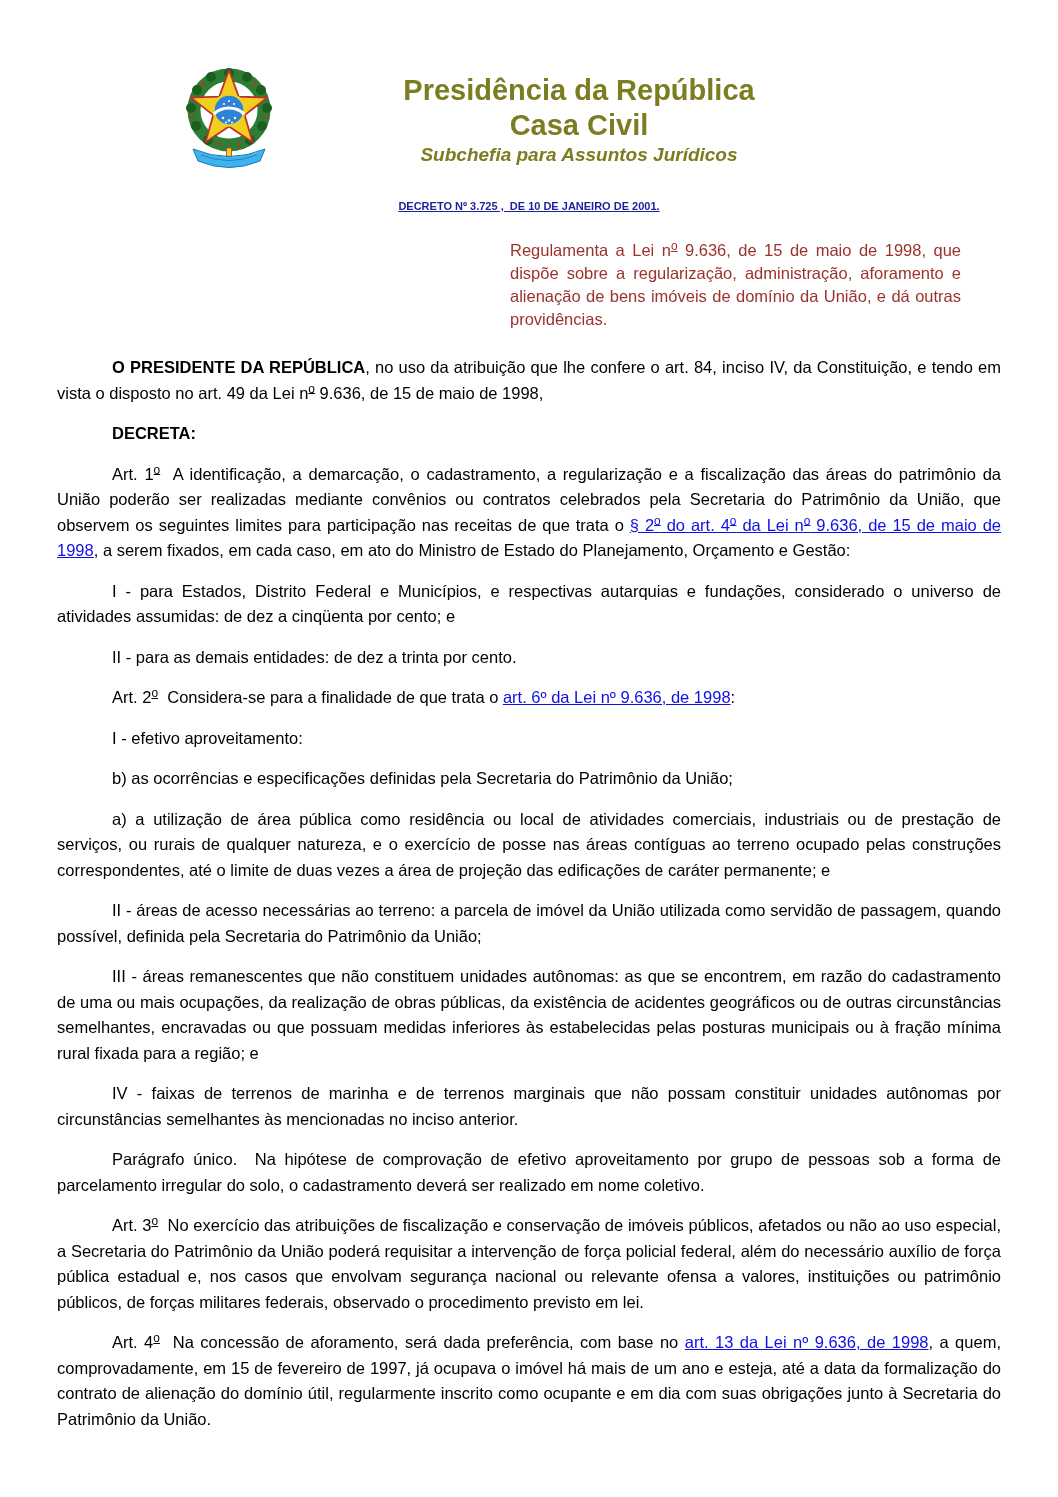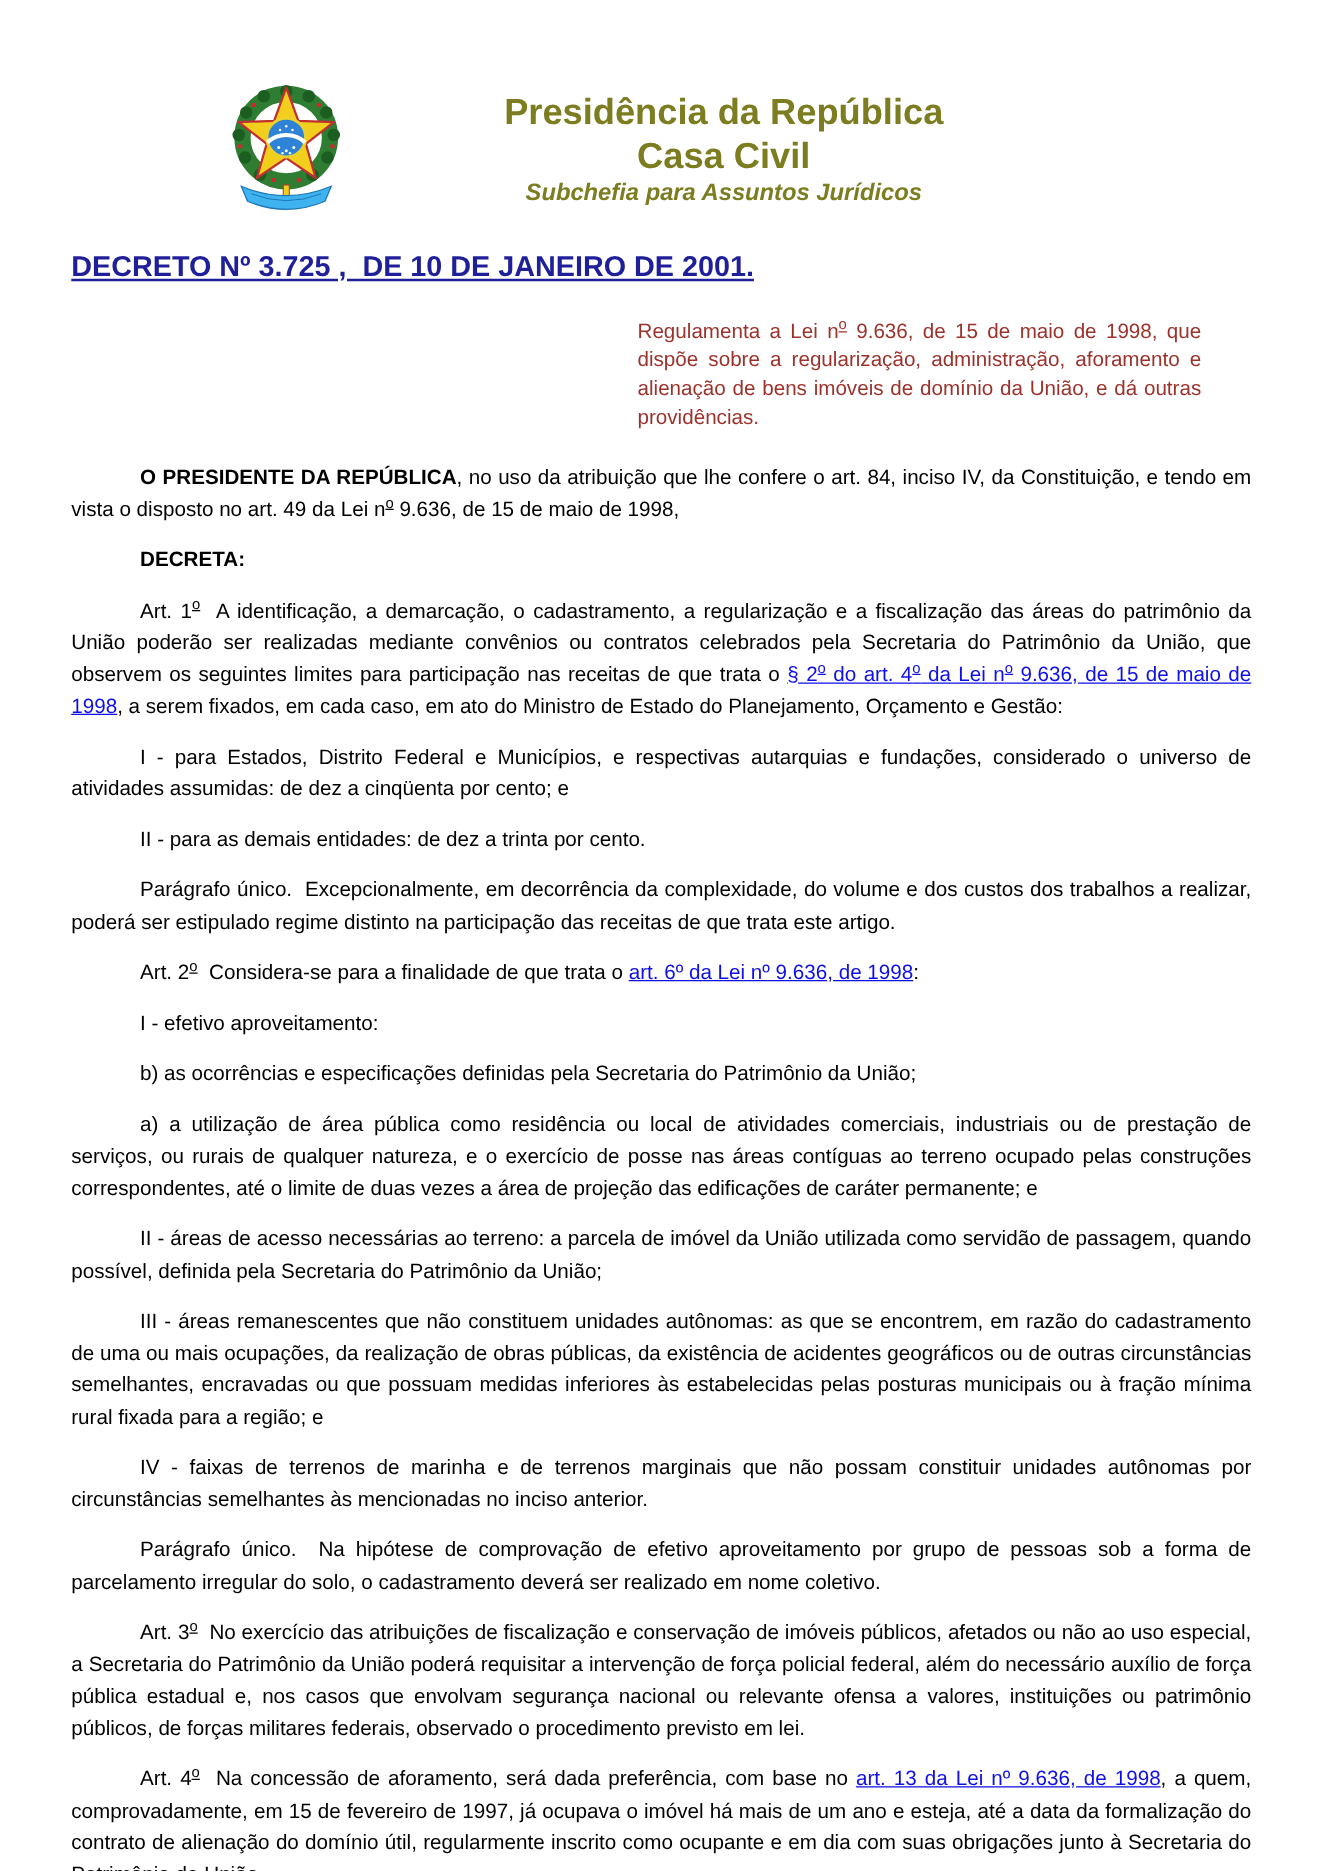--- a/index.html
+++ b/index.html
@@ -24,23 +24,23 @@
     margin:0 auto;
     display:flex;
     align-items:center;
   }
   .coa{width:100px;height:112px;flex:0 0 auto;}
   .header-text{flex:1;text-align:center;color:var(--olive);font-weight:bold;}
   .h-org{font-size:29px;line-height:1.22;}
   .h-dept{font-size:29px;line-height:1.2;}
   .h-sub{font-size:19px;line-height:1.3;font-style:italic;}
   .decree-title{
-    text-align:left;
+    text-align:center;
     margin-top:24px;
-    font-size:23px;
+    font-size:11px;
     font-weight:bold;
     color:var(--navy);
     text-decoration:underline;
     cursor:pointer;
   }
   .epigraph{
     margin:27px 40px 0 453px;
     text-align:justify;
     color:var(--red);
     font-size:16.5px;
@@ -124,21 +124,20 @@
   <div class="decree-title">DECRETO Nº 3.725 ,&nbsp; DE 10 DE JANEIRO DE 2001.</div>
 
   <div class="epigraph"><span>Regulamenta a Lei n</span><span><sup class="ord">o</sup></span><span> 9.636, de 15 de maio de 1998, que dispõe sobre a regularização, administração, aforamento e alienação de bens imóveis de domínio da União, e dá outras providências.</span></div>
 
   <div class="doc-body">
       <p class="para"><b>O PRESIDENTE DA REPÚBLICA</b><span>, no uso da atribuição que lhe confere o art. 84, inciso IV, da Constituição, e tendo em vista o disposto no art. 49 da Lei n</span><span><sup class="ord">o</sup></span><span> 9.636, de 15 de maio de 1998,</span></p>
       <p class="para"><b>DECRETA:</b></p>
       <p class="para"><span>Art. 1</span><span><sup class="ord">o</sup></span><span>&nbsp; A identificação, a demarcação, o cadastramento, a regularização e a fiscalização das áreas do patrimônio da União poderão ser realizadas mediante convênios ou contratos celebrados pela Secretaria do Patrimônio da União, que observem os seguintes limites para participação nas receitas de que trata o </span><a class="doclink" href="#">§ 2</a><a class="doclink" href="#"><sup class="ord">o</sup></a><a class="doclink" href="#"> do art. 4</a><a class="doclink" href="#"><sup class="ord">o</sup></a><a class="doclink" href="#"> da Lei n</a><a class="doclink" href="#"><sup class="ord">o</sup></a><a class="doclink" href="#"> 9.636, de 15 de maio de 1998</a><span>, a serem fixados, em cada caso, em ato do Ministro de Estado do Planejamento, Orçamento e Gestão:</span></p>
       <p class="para"><span>I - para Estados, Distrito Federal e Municípios, e respectivas autarquias e fundações, considerado o universo de atividades assumidas: de dez a cinqüenta por cento; e</span></p>
       <p class="para"><span>II - para as demais entidades: de dez a trinta por cento.</span></p>
-      <p class="para"><span>Parágrafo único.&nbsp; Excepcionalmente, em decorrência da complexidade, do volume e dos custos dos trabalhos a realizar, poderá ser estipulado regime distinto na participação das receitas de que trata este artigo.</span></p>
       <p class="para"><span>Art. 2</span><span><sup class="ord">o</sup></span><span>&nbsp; Considera-se para a finalidade de que trata o </span><a class="doclink" href="#">art. 6º da Lei nº 9.636, de 1998</a><span>:</span></p>
       <p class="para"><span>I - efetivo aproveitamento:</span></p>
       <p class="para"><span>b) as ocorrências e especificações definidas pela Secretaria do Patrimônio da União;</span></p>
       <p class="para"><span>a) a utilização de área pública como residência ou local de atividades comerciais, industriais ou de prestação de serviços, ou rurais de qualquer natureza, e o exercício de posse nas áreas contíguas ao terreno ocupado pelas construções correspondentes, até o limite de duas vezes a área de projeção das edificações de caráter permanente; e</span></p>
       <p class="para"><span>II - áreas de acesso necessárias ao terreno: a parcela de imóvel da União utilizada como servidão de passagem, quando possível, definida pela Secretaria do Patrimônio da União;</span></p>
       <p class="para"><span>III - áreas remanescentes que não constituem unidades autônomas: as que se encontrem, em razão do cadastramento de uma ou mais ocupações, da realização de obras públicas, da existência de acidentes geográficos ou de outras circunstâncias semelhantes, encravadas ou que possuam medidas inferiores às estabelecidas pelas posturas municipais ou à fração mínima rural fixada para a região; e</span></p>
       <p class="para"><span>IV - faixas de terrenos de marinha e de terrenos marginais que não possam constituir unidades autônomas por circunstâncias semelhantes às mencionadas no inciso anterior.</span></p>
       <p class="para"><span>Parágrafo único.&nbsp; Na hipótese de comprovação de efetivo aproveitamento por grupo de pessoas sob a forma de parcelamento irregular do solo, o cadastramento deverá ser realizado em nome coletivo.</span></p>
       <p class="para"><span>Art. 3</span><span><sup class="ord">o</sup></span><span>&nbsp; No exercício das atribuições de fiscalização e conservação de imóveis públicos, afetados ou não ao uso especial, a Secretaria do Patrimônio da União poderá requisitar a intervenção de força policial federal, além do necessário auxílio de força pública estadual e, nos casos que envolvam segurança nacional ou relevante ofensa a valores, instituições ou patrimônio públicos, de forças militares federais, observado o procedimento previsto em lei.</span></p>
       <p class="para"><span>Art. 4</span><span><sup class="ord">o</sup></span><span>&nbsp; Na concessão de aforamento, será dada preferência, com base no </span><a class="doclink" href="#">art. 13 da Lei nº 9.636, de 1998</a><span>, a quem, comprovadamente, em 15 de fevereiro de 1997, já ocupava o imóvel há mais de um ano e esteja, até a data da formalização do contrato de alienação do domínio útil, regularmente inscrito como ocupante e em dia com suas obrigações junto à Secretaria do Patrimônio da União.</span></p>

